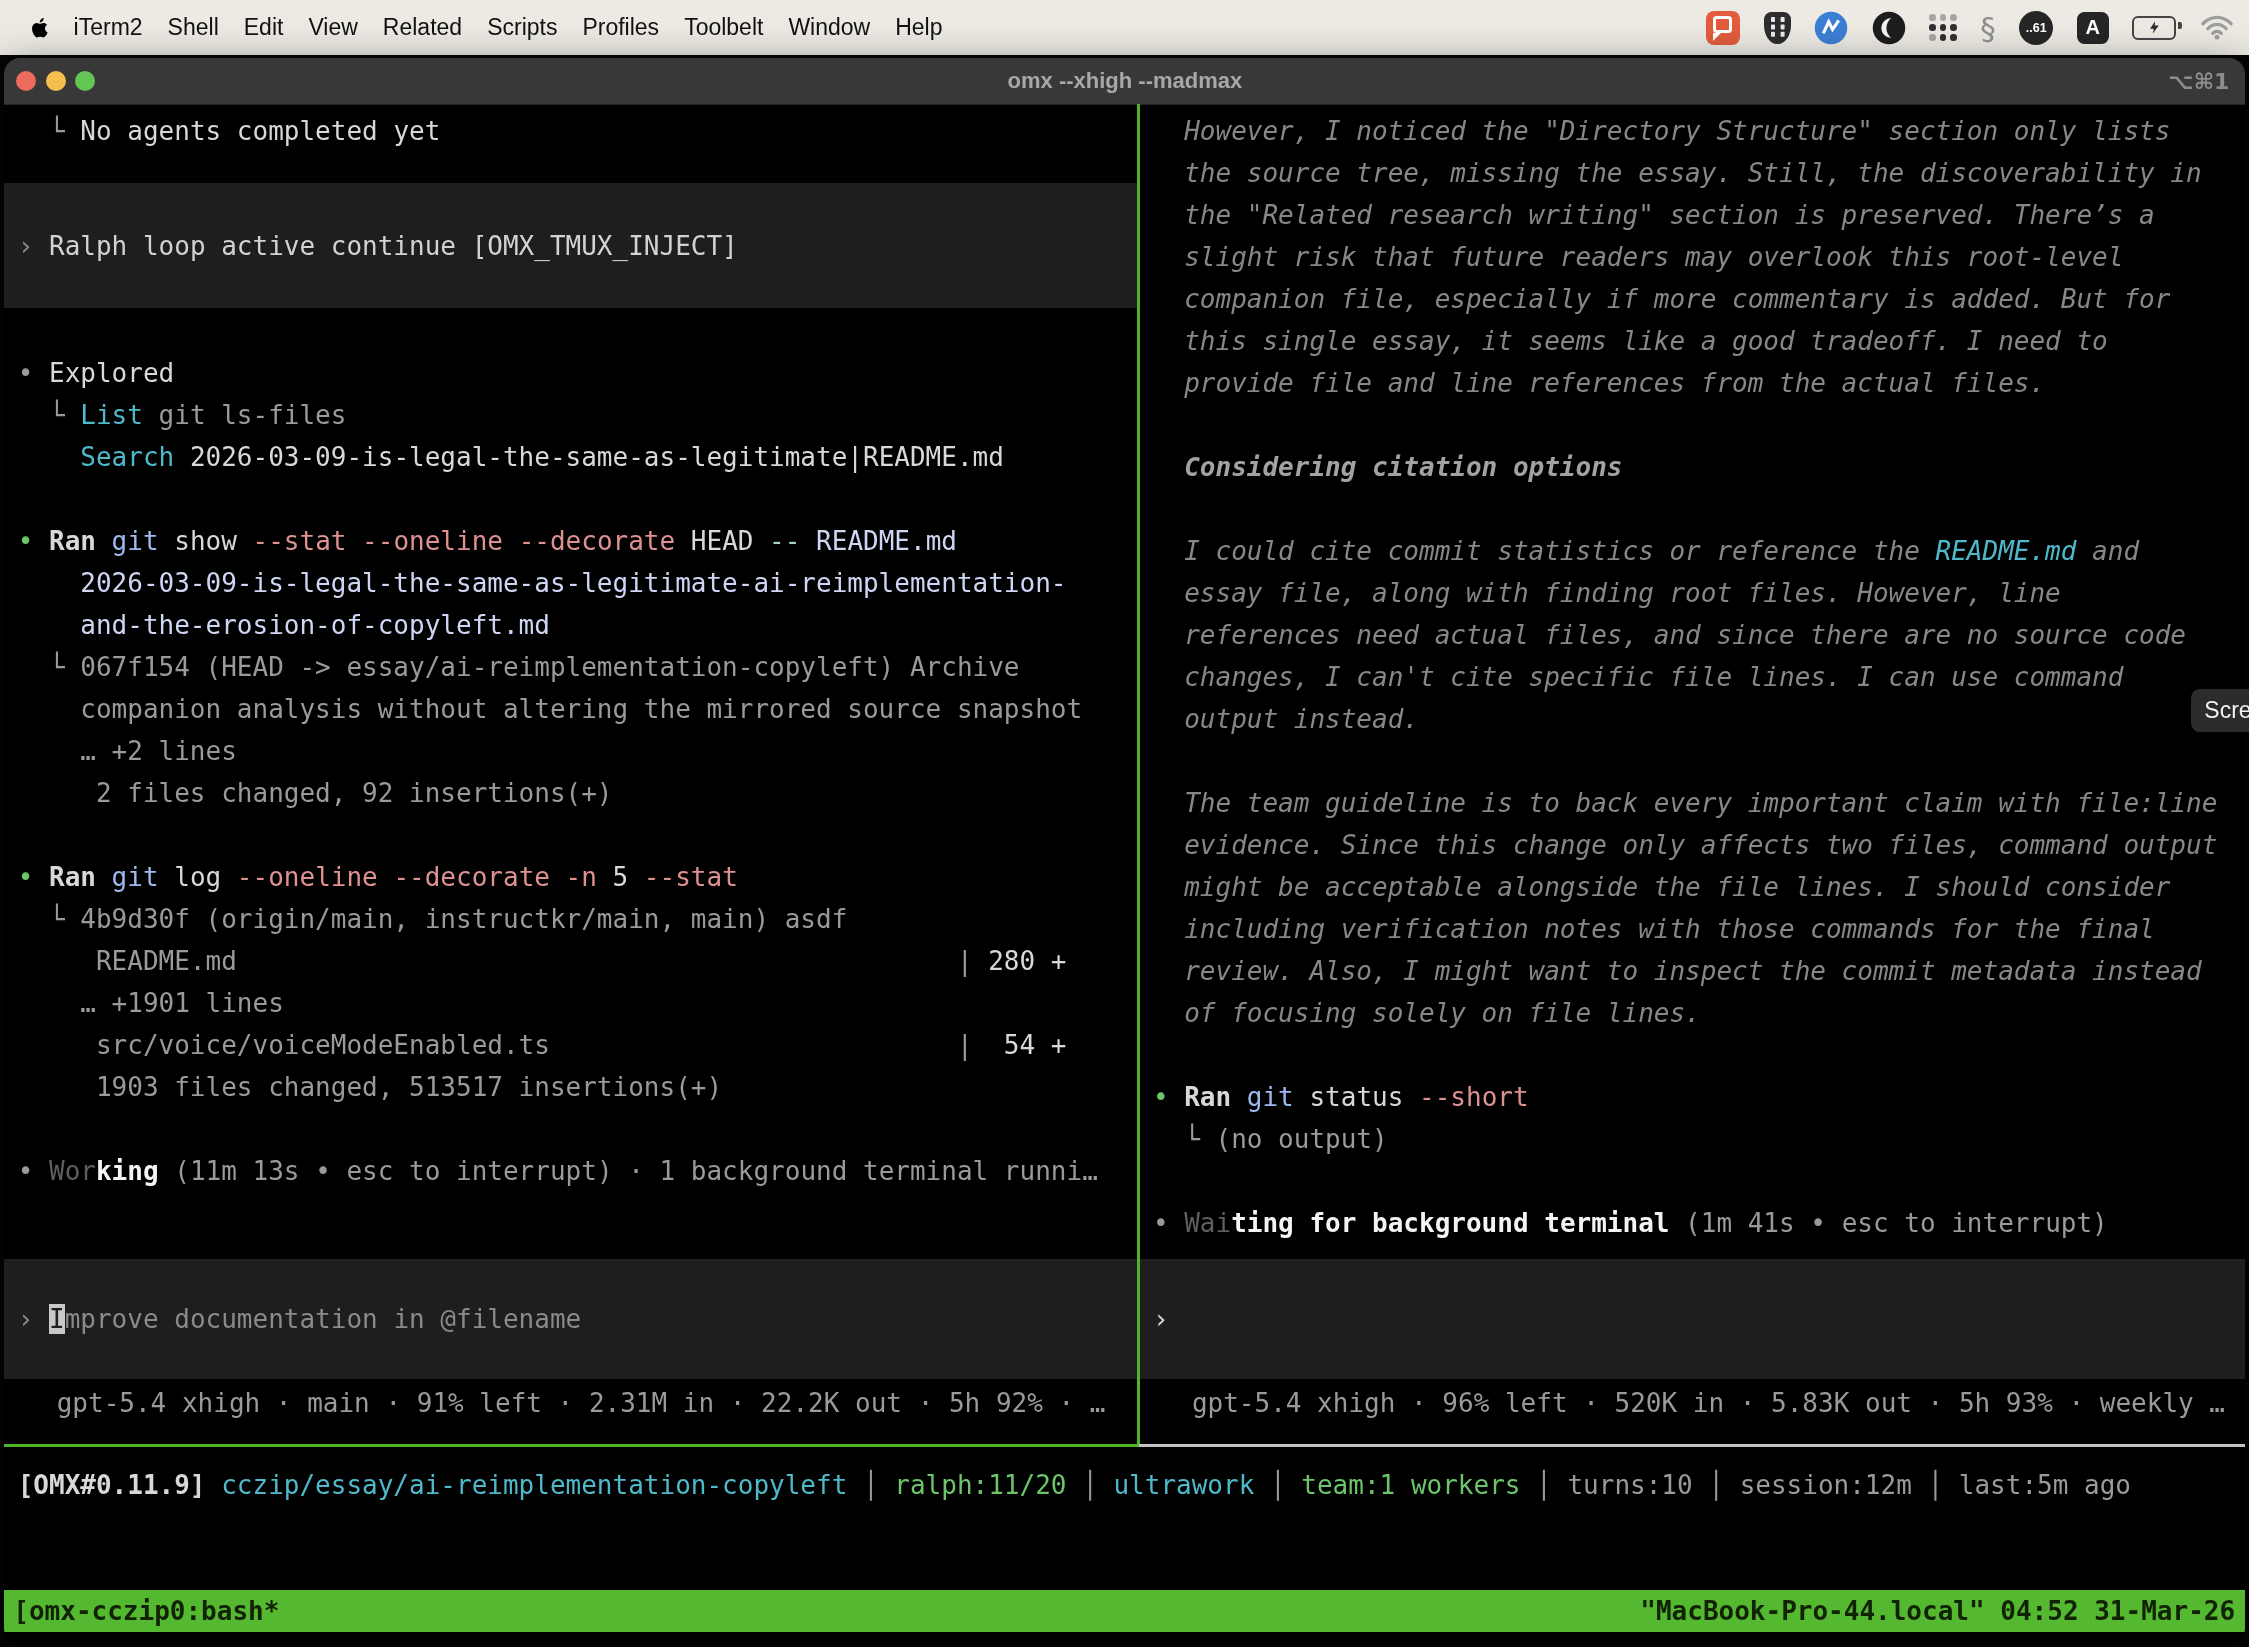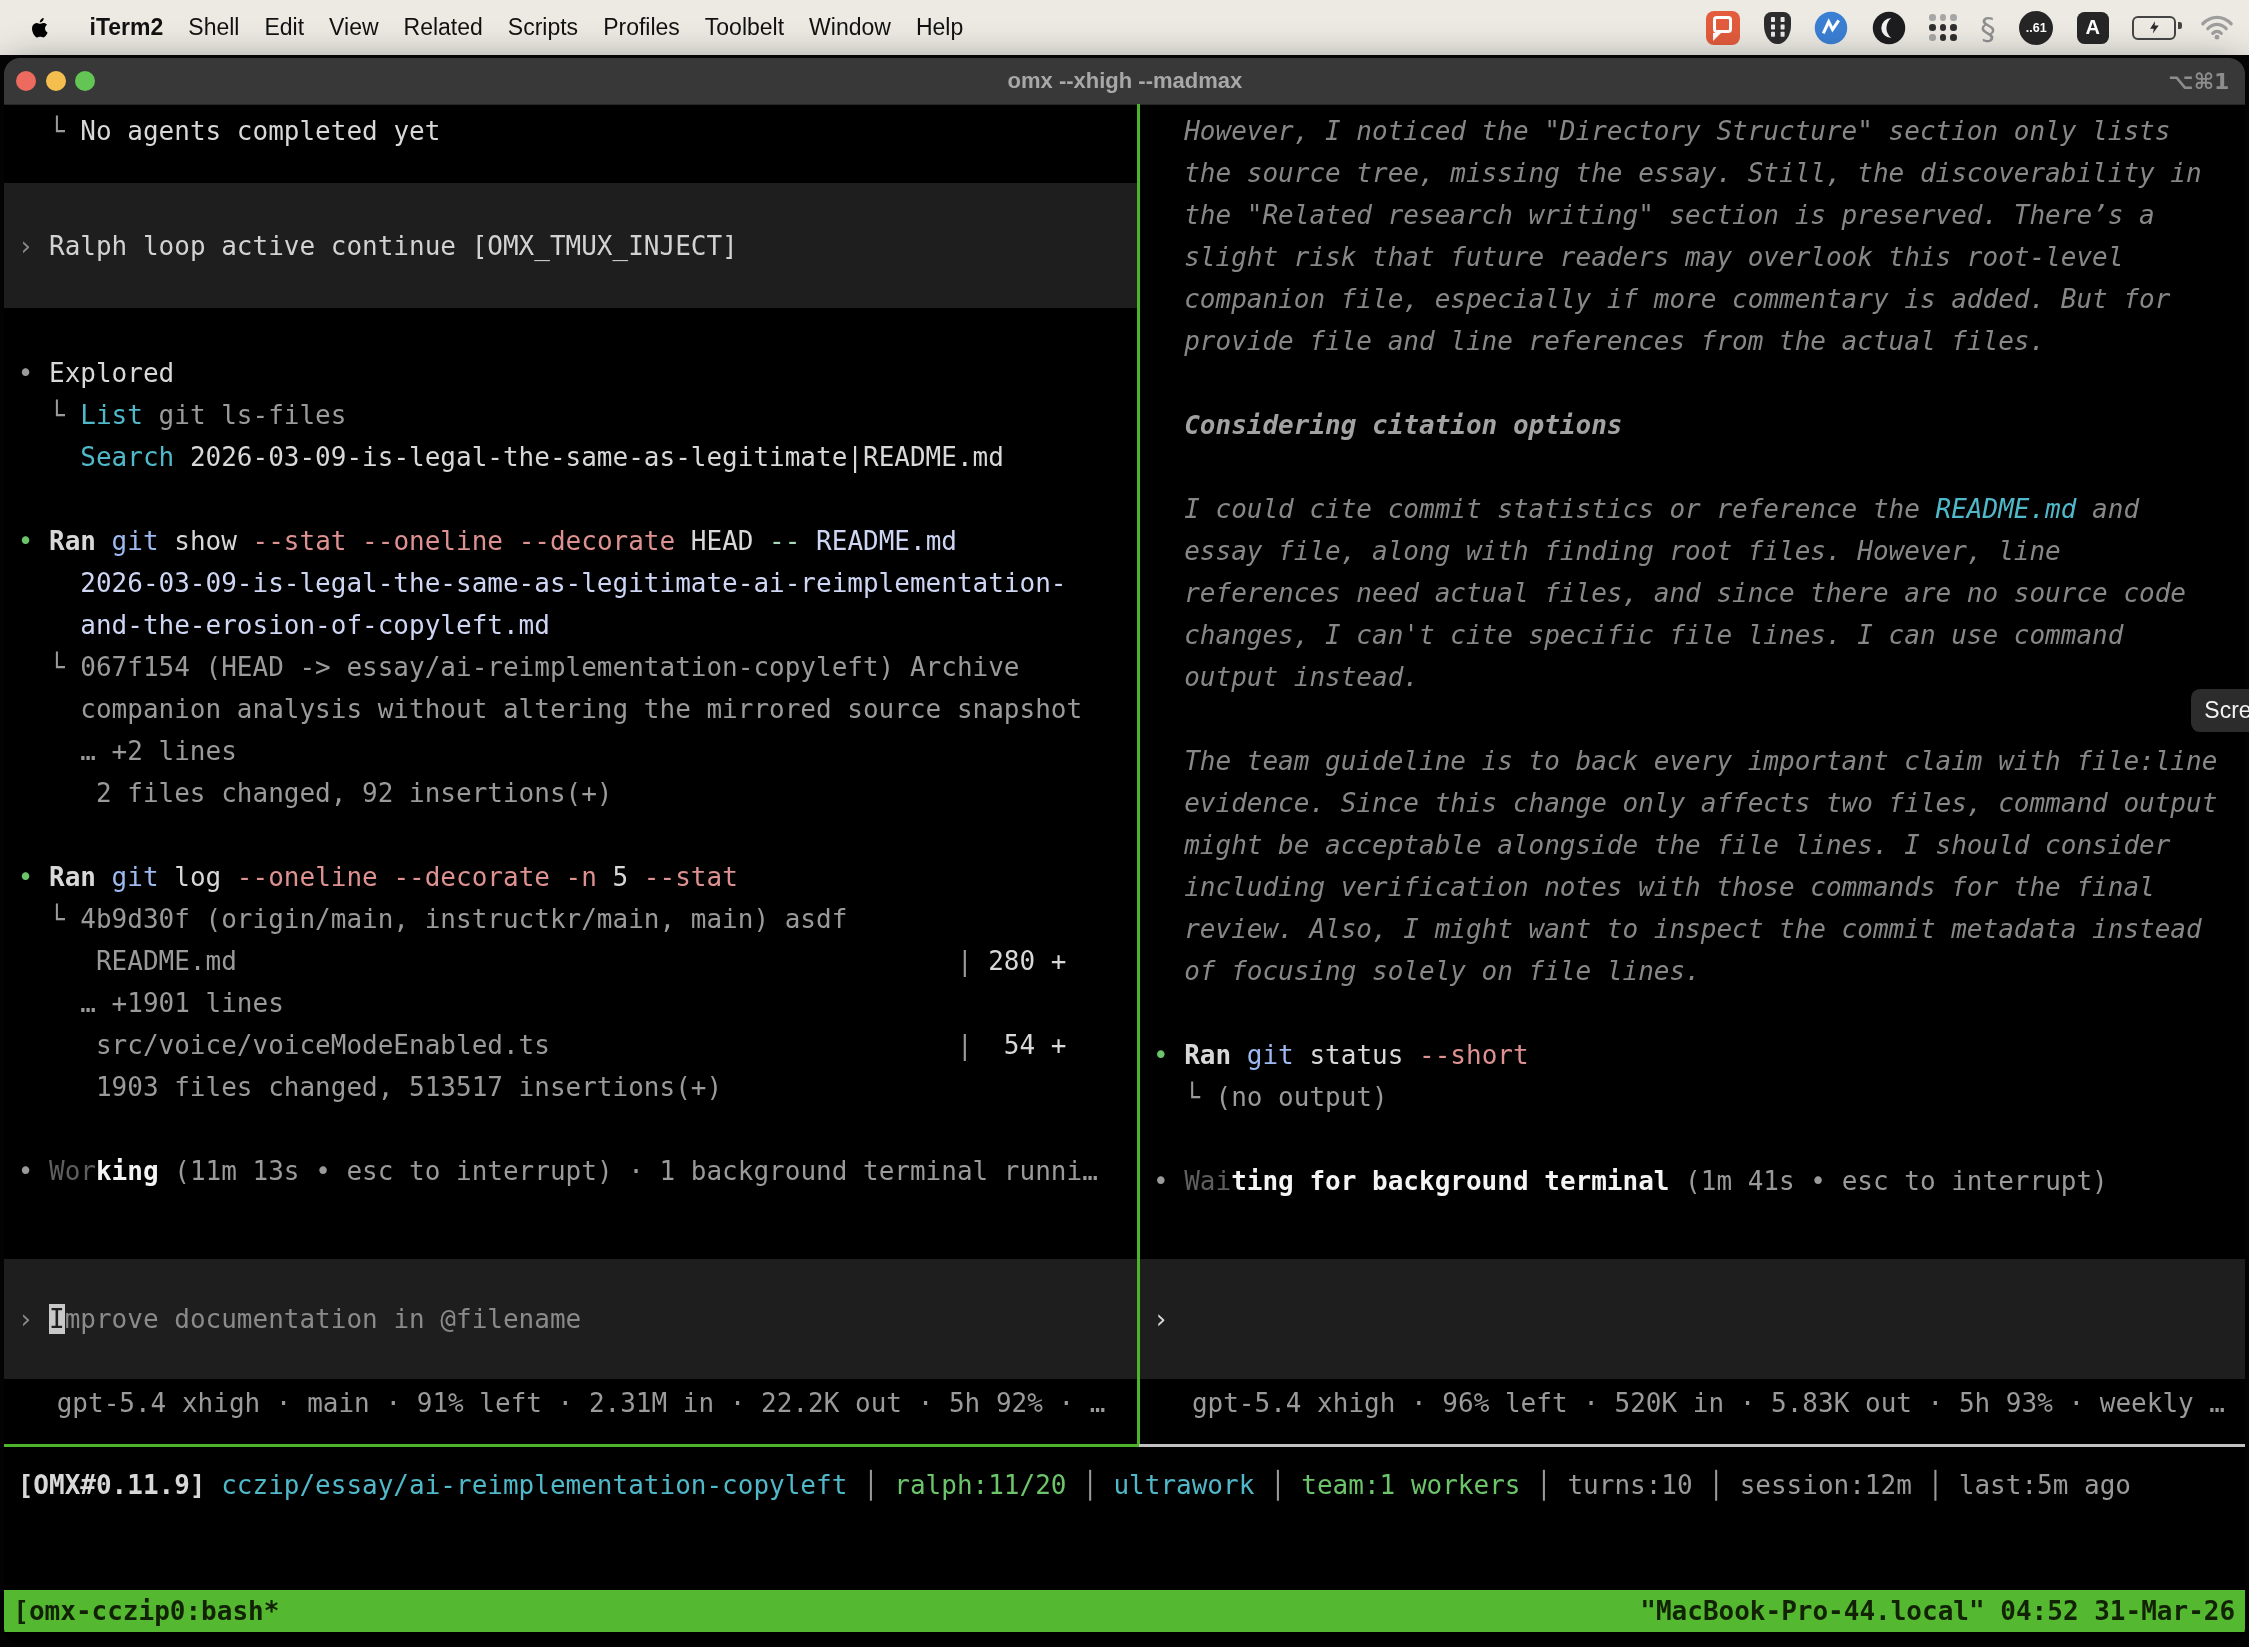--- a/index.html
+++ b/index.html
@@ -4,21 +4,21 @@
 <style>
   html,body{margin:0;padding:0;background:#000;}
   .screen{position:relative;width:2250px;height:1648px;background:#050505;overflow:hidden;
           font-family:"DejaVu Sans Mono",monospace;}
   
   .menubar{position:absolute;top:0;left:0;right:0;height:55px;background:var(--menubar_bg);
            display:flex;align-items:center;font-family:"Liberation Sans",sans-serif;color:#121212;}
   .applewrap{margin-left:26.6px;display:flex;align-items:center;}
   .menus{display:flex;gap:25px;margin-left:22px;font-size:23px;font-weight:500;}
   .mitem{cursor:default;}
-  .mitem.appname{font-weight:700;margin-left:16px;}
+  .mitem.appname{font-weight:400;}
   .statusicons{display:flex;align-items:center;gap:23.6px;margin-left:auto;padding-right:16px;}
   .ic{display:flex;align-items:center;justify-content:center;}
   .chat{width:34px;height:34px;background:#e25c3d;border-radius:8px;position:relative;}
   .chat::before{content:'';position:absolute;left:6.6px;top:5.9px;width:13.3px;height:11px;border:3.7px solid #fff;border-radius:3.7px;}
   .chat::after{content:'';position:absolute;left:6.6px;bottom:3.7px;border:4.4px solid transparent;border-left-color:#fff;border-top-color:#fff;}
   .shield{width:26.6px;height:32px;background:#2d2d2d;border-radius:7.4px 7.4px 13.3px 13.3px / 7.4px 7.4px 19px 19px;position:relative;}
   .shield::after{content:'';position:absolute;left:6.6px;top:5.9px;width:4.4px;height:4.4px;background:#e9e9e9;border-radius:0.7px;
       box-shadow:9.6px 0 #e9e9e9,0 7.4px #e9e9e9,9.6px 7.4px #e9e9e9,0 14.8px #e9e9e9,9.6px 14.8px #e9e9e9;}
   .gauge{width:34px;height:34px;border-radius:50%;background:#262626;color:#fff;
          font:700 12.5px "Liberation Sans",sans-serif;}
@@ -188,20 +188,21 @@
       </div>
       <div class="vdiv"></div>
 
       <div class="pane paneR">
         <div>
             <div class="tline"><span style="color: var(--igray); font-style: italic;">  However, I noticed the "Directory Structure" section only lists</span></div>
             <div class="tline"><span style="color: var(--igray); font-style: italic;">  the source tree, missing the essay. Still, the discoverability in</span></div>
             <div class="tline"><span style="color: var(--igray); font-style: italic;">  the "Related research writing" section is preserved. There’s a</span></div>
             <div class="tline"><span style="color: var(--igray); font-style: italic;">  slight risk that future readers may overlook this root-level</span></div>
             <div class="tline"><span style="color: var(--igray); font-style: italic;">  companion file, especially if more commentary is added. But for</span></div>
+            <div class="tline"><span style="color: var(--igray); font-style: italic;">  this single essay, it seems like a good tradeoff. I need to</span></div>
             <div class="tline"><span style="color: var(--igray); font-style: italic;">  provide file and line references from the actual files.</span></div>
             <div class="tline">&nbsp;</div>
             <div class="tline"><span style="color: var(--ibold); font-weight: bold; font-style: italic;">  Considering citation options</span></div>
             <div class="tline">&nbsp;</div>
             <div class="tline"><span style="color: var(--igray); font-style: italic;">  I could cite commit statistics or reference the </span><span style="color: var(--cyan); font-style: italic;">README.md</span><span style="color: var(--igray); font-style: italic;"> and</span></div>
             <div class="tline"><span style="color: var(--igray); font-style: italic;">  essay file, along with finding root files. However, line</span></div>
             <div class="tline"><span style="color: var(--igray); font-style: italic;">  references need actual files, and since there are no source code</span></div>
             <div class="tline"><span style="color: var(--igray); font-style: italic;">  changes, I can't cite specific file lines. I can use command</span></div>
             <div class="tline"><span style="color: var(--igray); font-style: italic;">  output instead.</span></div>
             <div class="tline">&nbsp;</div>

